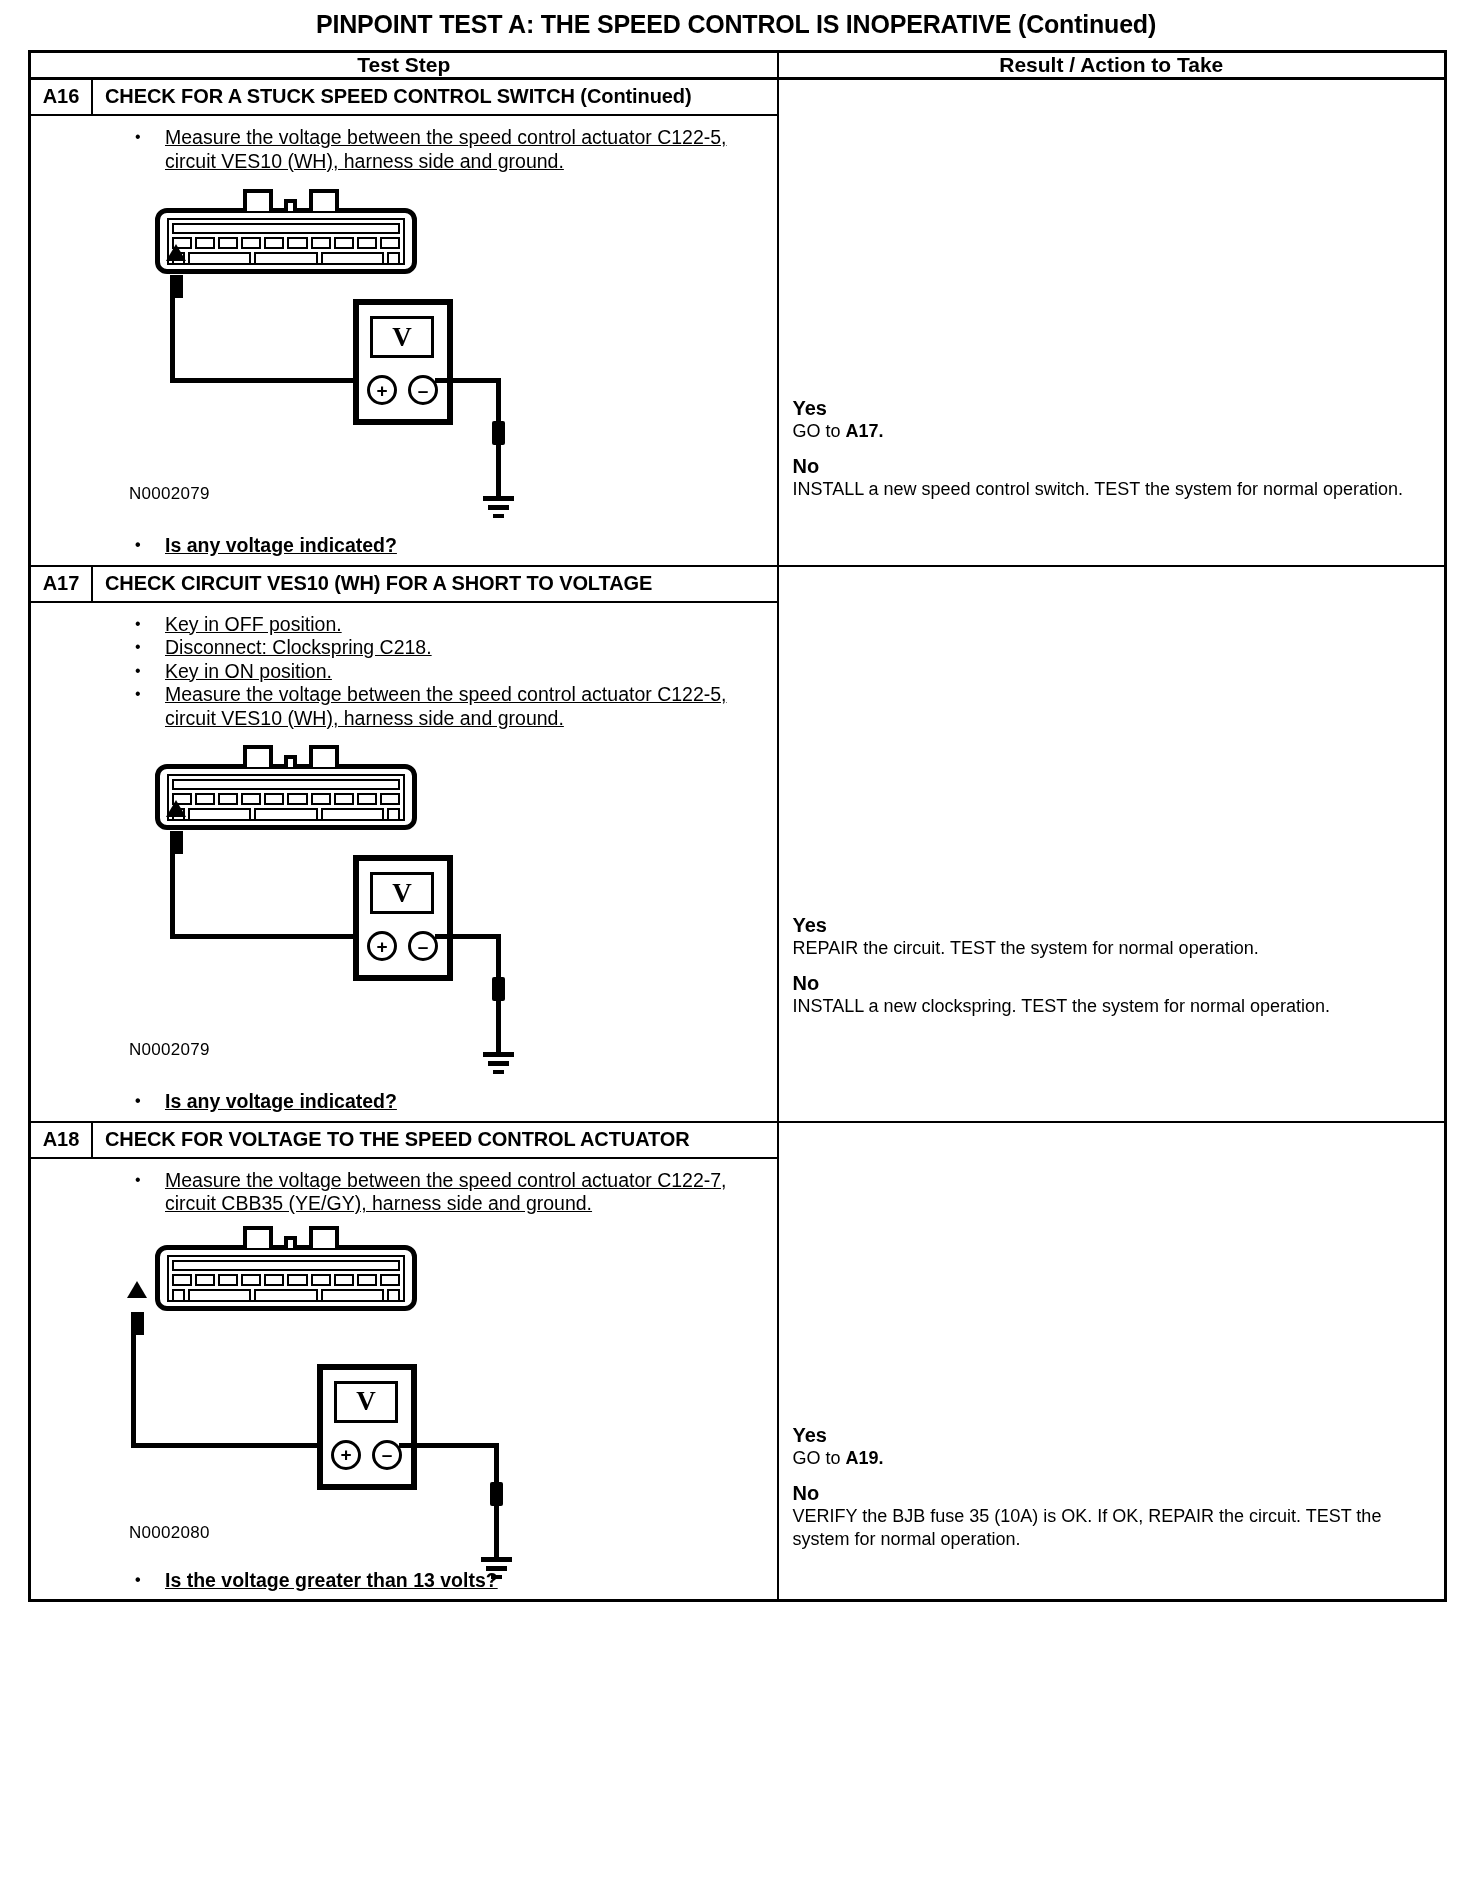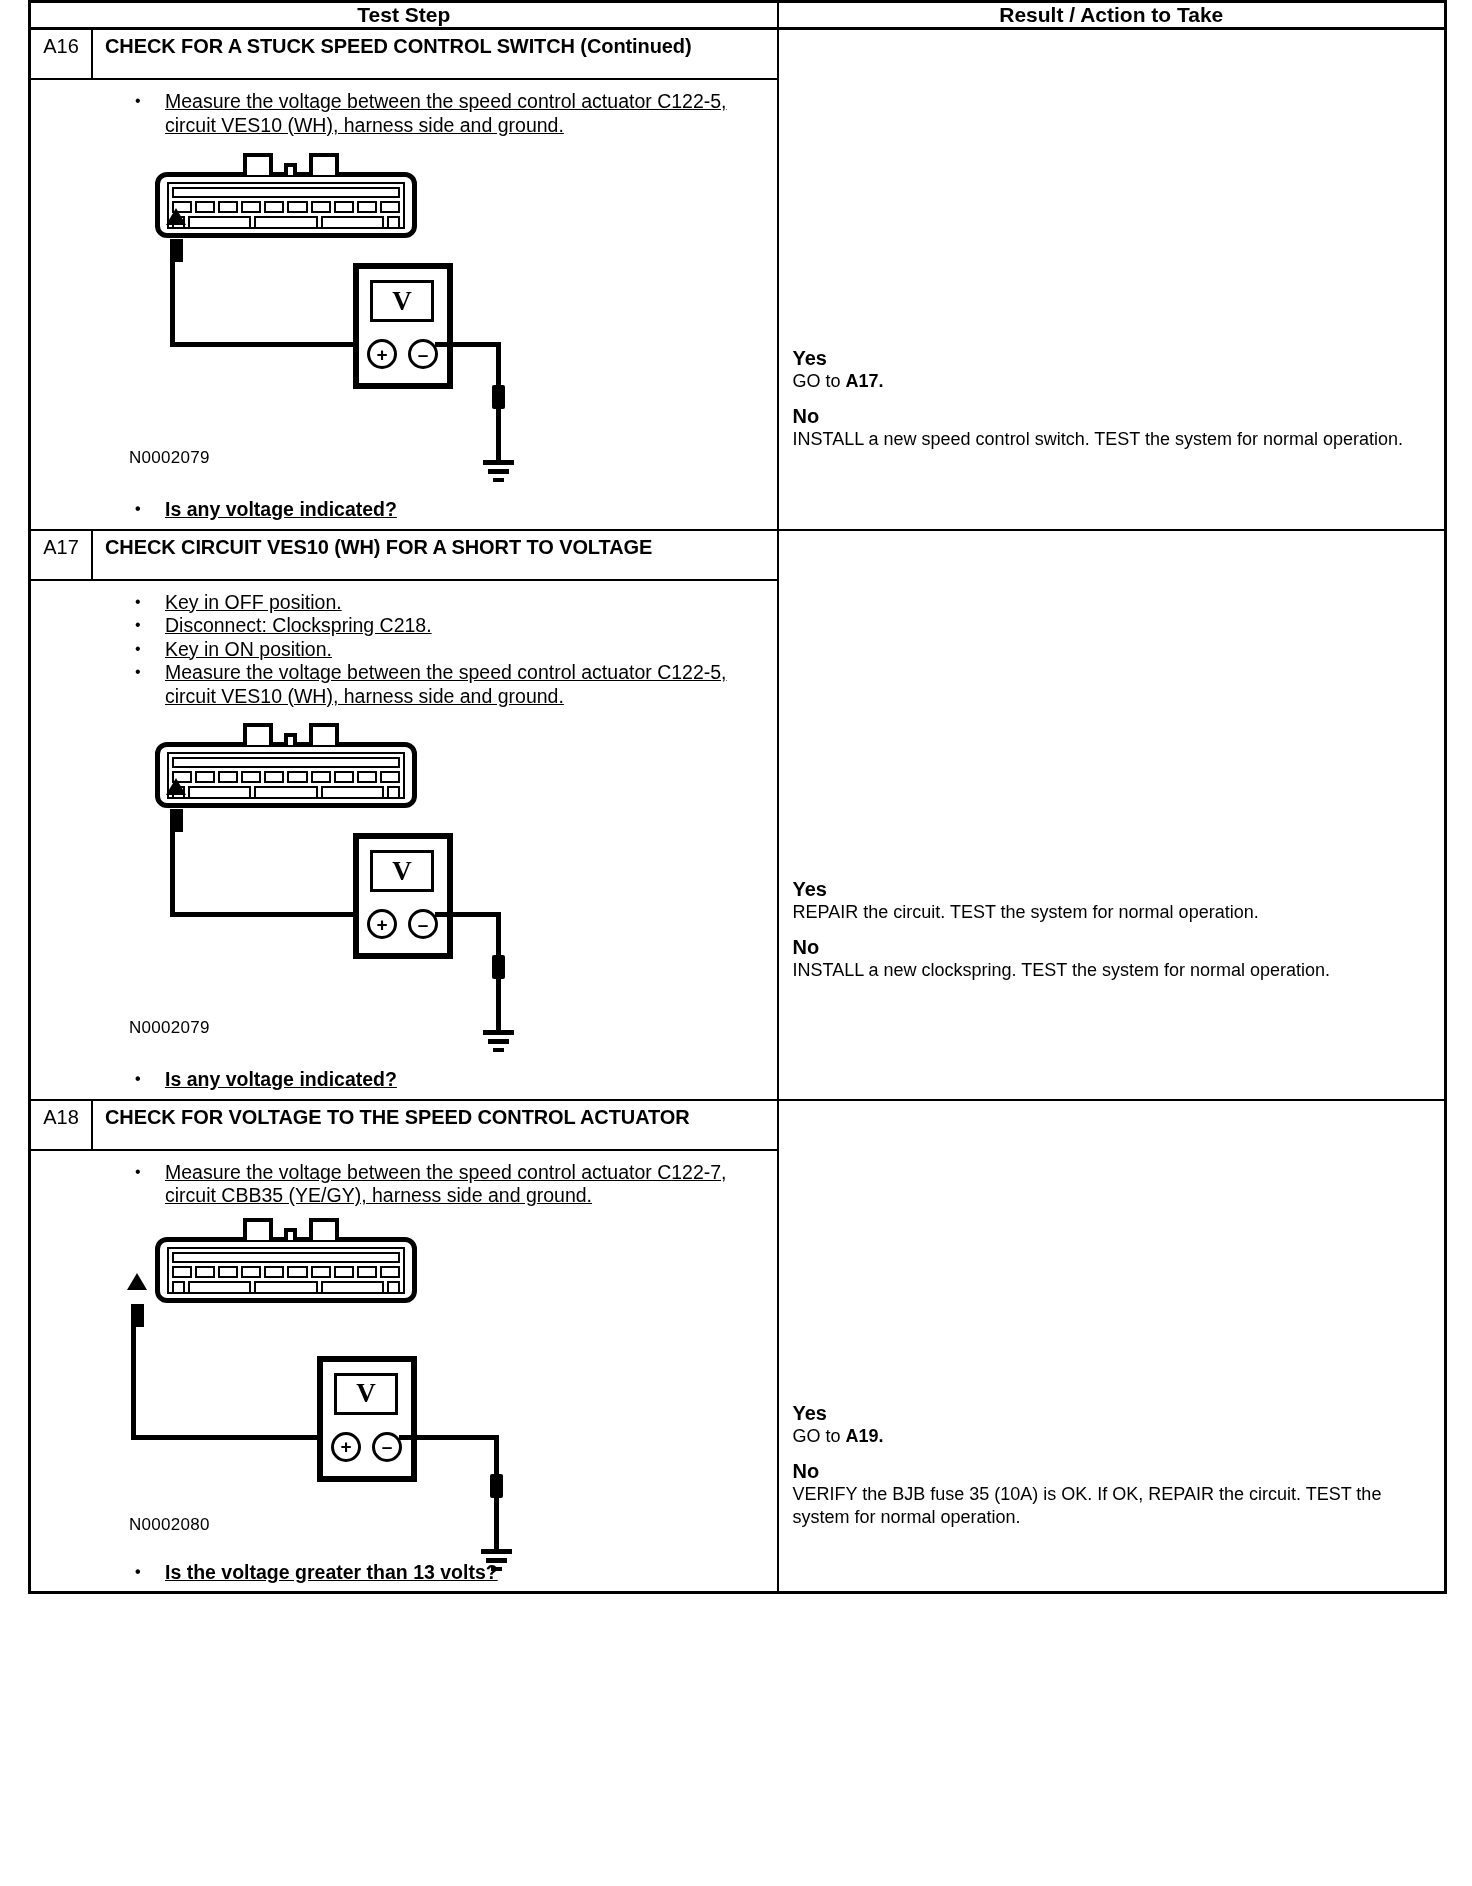--- a/index.html
+++ b/index.html
@@ -59,22 +59,22 @@
   }
   .step-head-inner {
     display: flex;
     align-items: stretch;
   }
   .step-id {
     width: 62px;
     min-width: 62px;
     text-align: center;
     font-size: 20px;
-    font-weight: normal;
-    padding: 5px 0 20px 0;
+    font-weight: bold;
+    padding: 5px 0 6px 0;
     border-right: 2px solid #000;
   }
   .step-title {
     flex: 1;
     font-size: 20px;
     font-weight: bold;
     padding: 5px 0 6px 12px;
     letter-spacing: -0.1px;
     white-space: nowrap;
   }
@@ -310,20 +310,21 @@
     font-size: 20px;
     padding-top: 6px;
     padding-right: 2px;
   }
 </style>
 </head>
 <body>
 
 <div class="page">
 
+  <div class="page-title">PINPOINT TEST  A: THE SPEED CONTROL IS INOPERATIVE (Continued)</div>
 
   <table class="test-table">
     <colgroup>
         <col class="col-step">
         <col class="col-result">
       </colgroup>
     <tbody>
 
       <tr>
         <th class="hdr-cell">Test Step</th>

